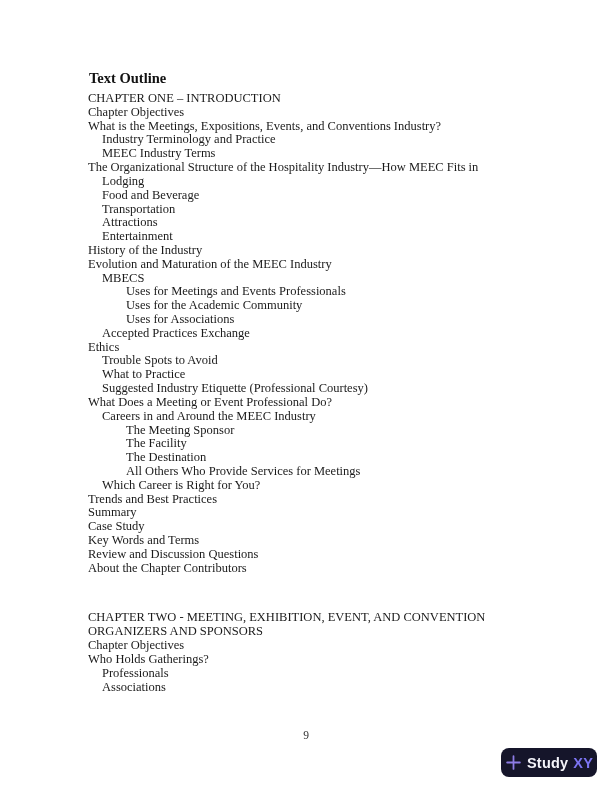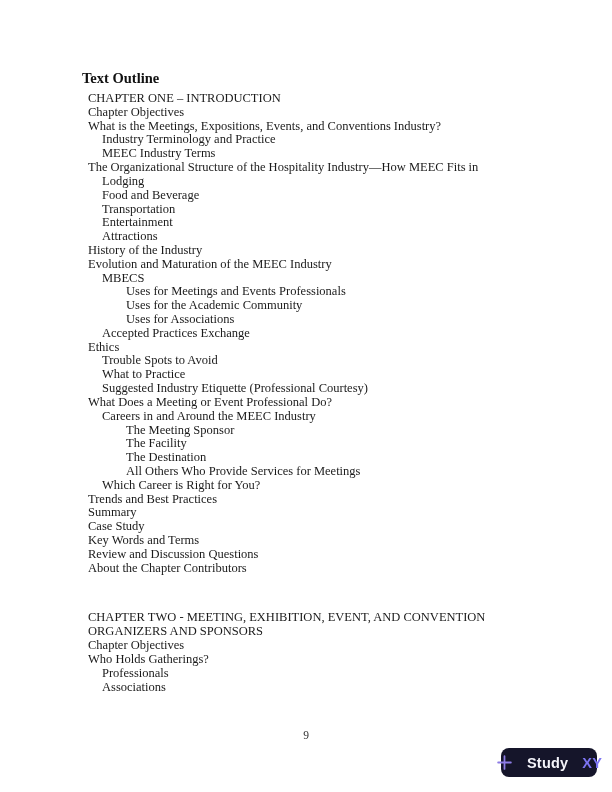--- a/index.html
+++ b/index.html
@@ -11,21 +11,21 @@
     position: relative;
     width: 612px;
     height: 792px;
     background: #ffffff;
     overflow: hidden;
     font-family: "Liberation Serif", serif;
     color: #1a1a1a;
   }
   .doc-title {
     position: absolute;
-    left: 82px;
+    left: 89px;
     top: 70px;
     margin: 0;
     font-size: 14.5px;
     line-height: 16px;
     font-weight: bold;
     color: #111111;
   }
   .outline {
     position: absolute;
     left: 88px;
@@ -56,21 +56,21 @@
     left: 501px;
     top: 748px;
     width: 96px;
     height: 29px;
     box-sizing: border-box;
     background: var(--badge-bg, #15152a);
     border-radius: 8px;
     display: flex;
     align-items: center;
     justify-content: center;
-    gap: 14px;
+    gap: 5px;
     font-family: "Liberation Sans", sans-serif;
   }
   .brand-plus-svg {
     display: block;
     flex: 0 0 auto;
   }
   .brand-study {
     font-size: 14.5px;
     font-weight: bold;
     color: var(--brand-text, #f4f4fa);
@@ -95,22 +95,22 @@
     <div class="section">
         <div class="line indent-0">CHAPTER ONE – INTRODUCTION</div>
         <div class="line indent-0">Chapter Objectives</div>
         <div class="line indent-0">What is the Meetings, Expositions, Events, and Conventions Industry?</div>
         <div class="line indent-1">Industry Terminology and Practice</div>
         <div class="line indent-1">MEEC Industry Terms</div>
         <div class="line indent-0">The Organizational Structure of the Hospitality Industry—How MEEC Fits in</div>
         <div class="line indent-1">Lodging</div>
         <div class="line indent-1">Food and Beverage</div>
         <div class="line indent-1">Transportation</div>
+        <div class="line indent-1">Attractions</div>
         <div class="line indent-1">Entertainment</div>
-        <div class="line indent-1">Attractions</div>
         <div class="line indent-0">History of the Industry</div>
         <div class="line indent-0">Evolution and Maturation of the MEEC Industry</div>
         <div class="line indent-1">MBECS</div>
         <div class="line indent-2">Uses for Meetings and Events Professionals</div>
         <div class="line indent-2">Uses for the Academic Community</div>
         <div class="line indent-2">Uses for Associations</div>
         <div class="line indent-1">Accepted Practices Exchange</div>
         <div class="line indent-0">Ethics</div>
         <div class="line indent-1">Trouble Spots to Avoid</div>
         <div class="line indent-1">What to Practice</div>

